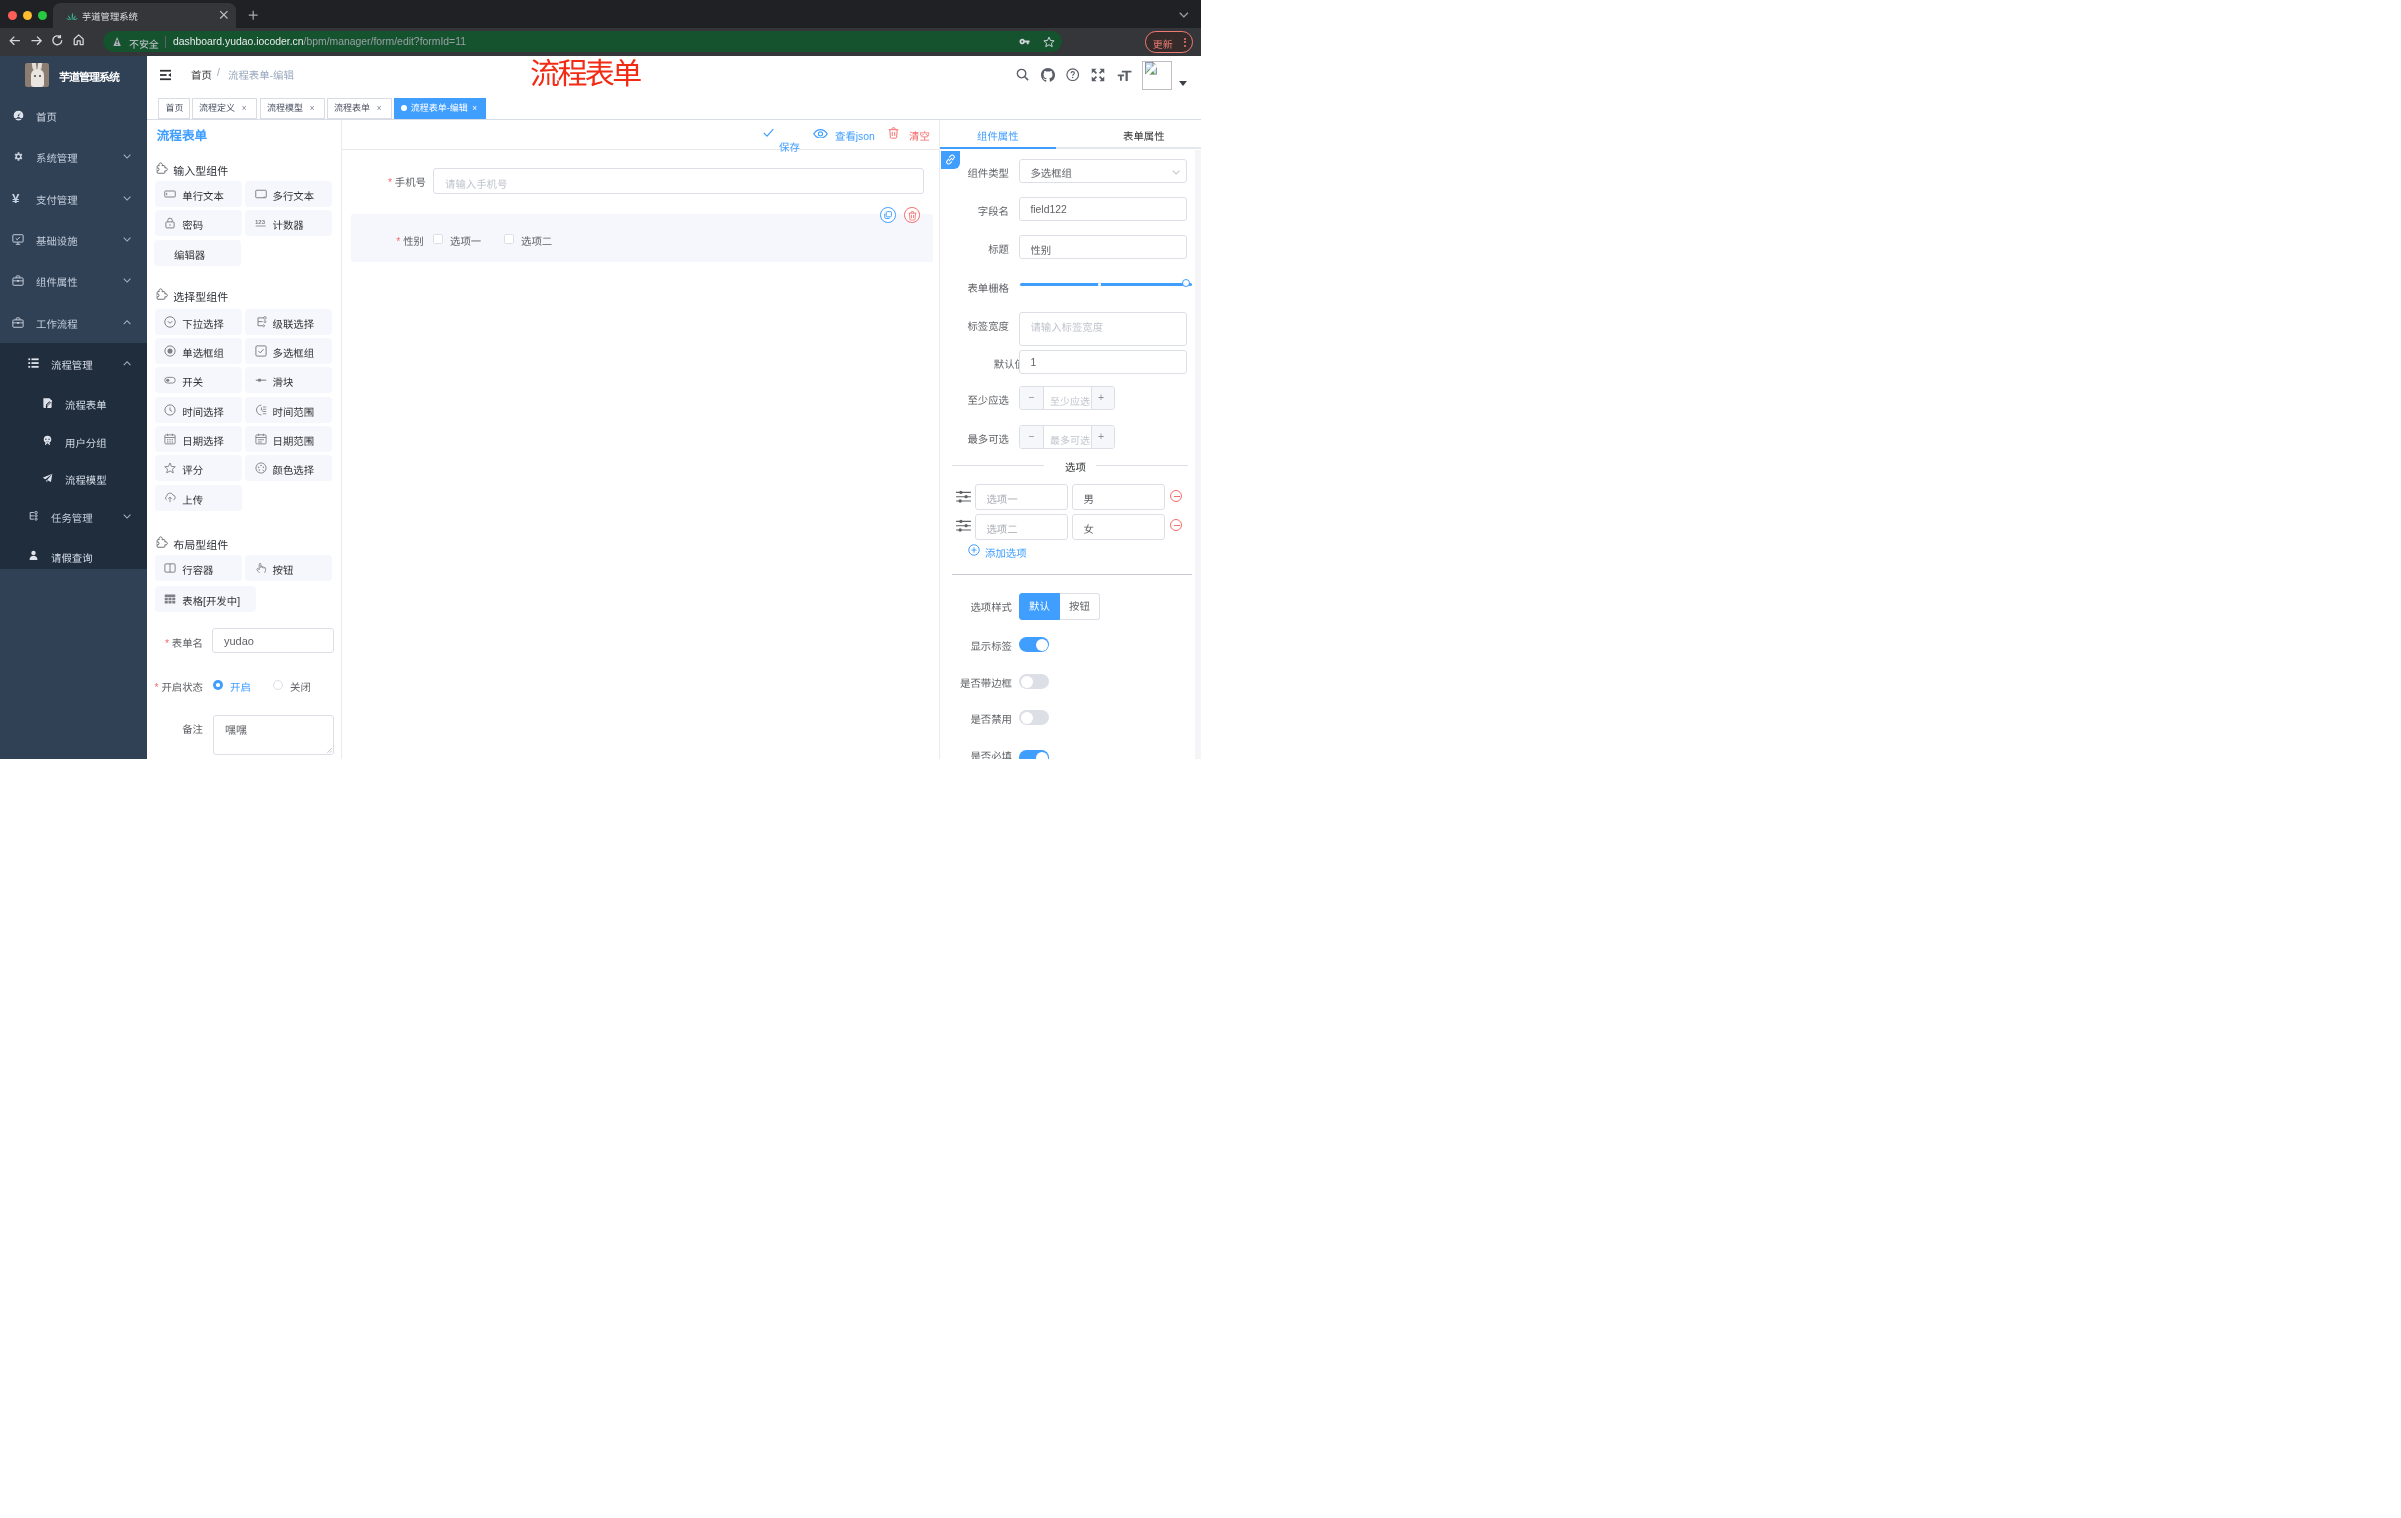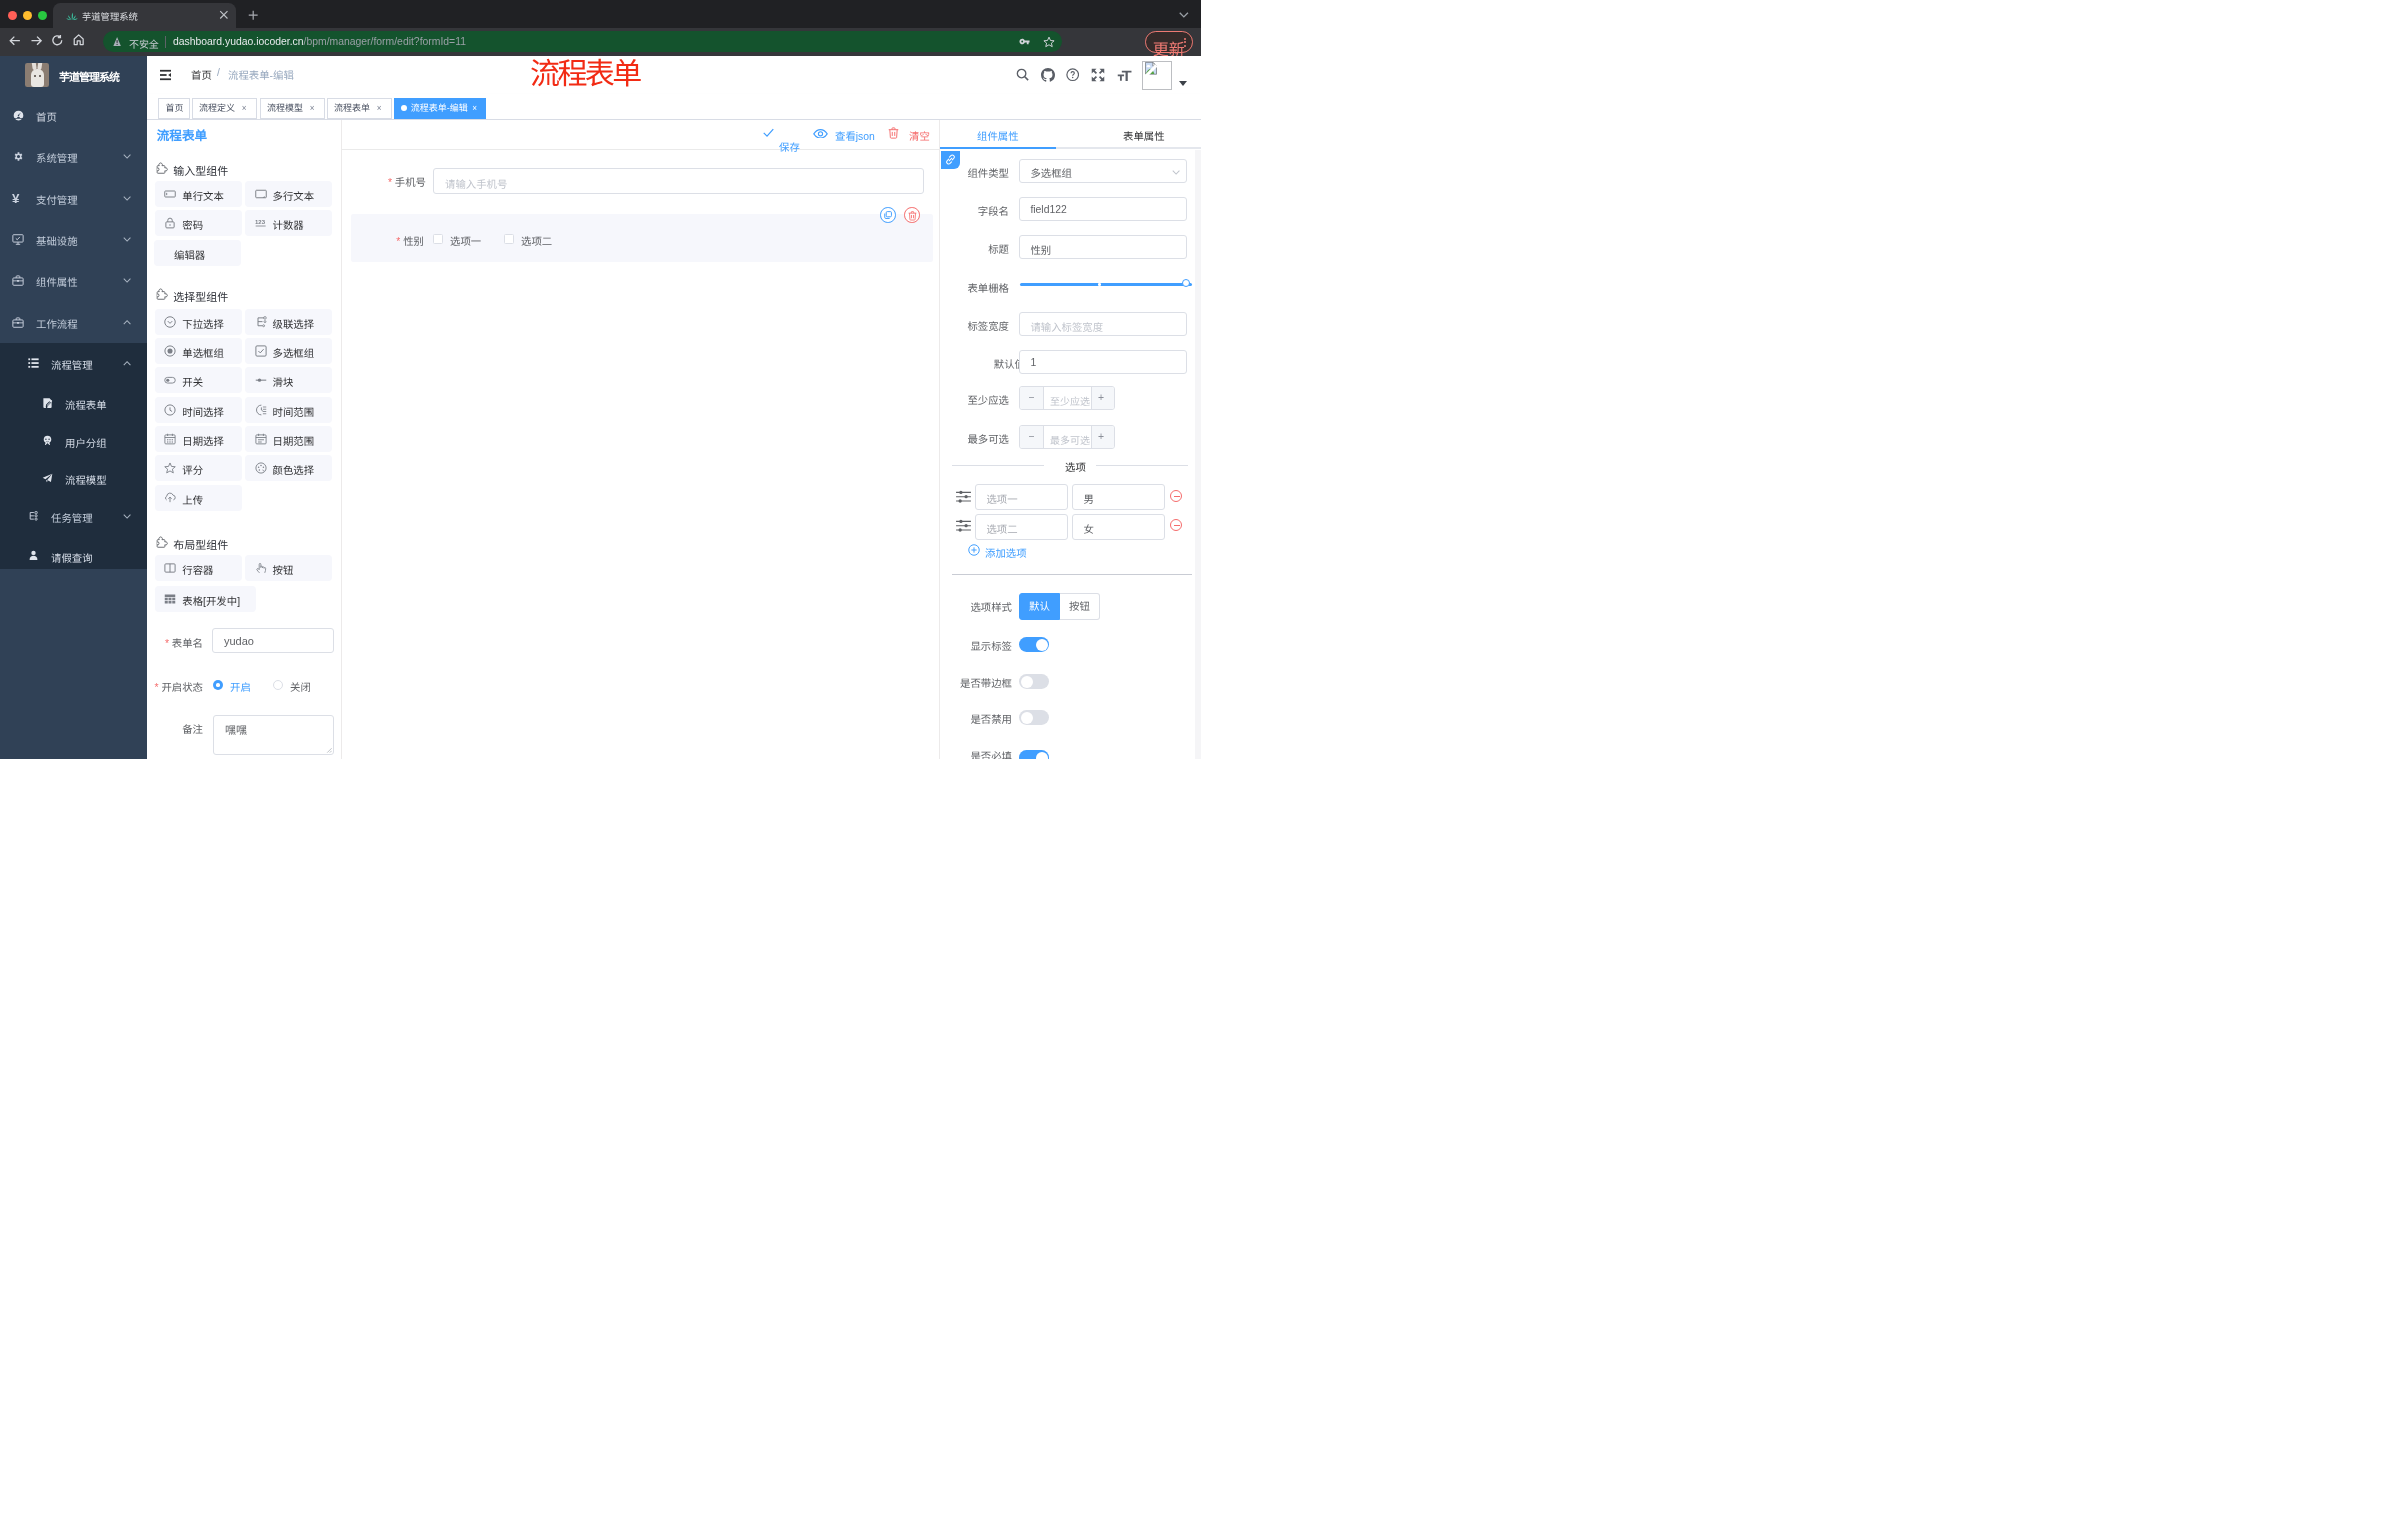--- a/index.html
+++ b/index.html
@@ -120,21 +120,21 @@
         <path d="M15.9 0.6 C16.6 0.8 17.1 1.4 17.2 2.1 L18 6 H6 L6.8 2.1 C6.9 1.4 7.4 0.8 8.1 0.6 L9 1.4 C9.3 1.7 10.5 2 12 2 C13.5 2 14.7 1.7 15 1.4 Z"></path>
         <rect x="1" y="7.4" width="22" height="1.6" rx=".8"></rect>
         <circle cx="7.2" cy="14.8" r="3.2" fill="none" stroke="#202124" stroke-width="1.7"></circle>
         <circle cx="16.8" cy="14.8" r="3.2" fill="none" stroke="#202124" stroke-width="1.7"></circle>
         <path d="M10.4 14 C11.4 13.4 12.6 13.4 13.6 14" fill="none" stroke="#202124" stroke-width="1.5"></path>
       </svg>
     <span class="abs" style="left:24px;top:5.2px;color:#e8eaed;font-size:9.7px">无痕模式</span>
   </div>
 
   <div id="updatechip" class="abs">
-    <span class="abs" style="left:6.7px;top:4.1px;color:#ee7a73;font-size:16px">更新</span>
+    <span class="abs" style="left:6.7px;top:4.1px;color:#ee7a73;font-size:10px">更新</span>
     <div class="abs" style="left:38px;top:5.6px;width:2.2px;height:2.2px;border-radius:50%;background:#ee7a73"></div>
     <div class="abs" style="left:38px;top:9.3px;width:2.2px;height:2.2px;border-radius:50%;background:#ee7a73"></div>
     <div class="abs" style="left:38px;top:13px;width:2.2px;height:2.2px;border-radius:50%;background:#ee7a73"></div>
   </div>
 
 <div id="sidebar" class="abs">
   <div class="abs" style="left:25px;top:6.7px;width:24px;height:24.5px;border-radius:2.2px;background:#8b7d72;overflow:hidden">
     <div class="abs" style="left:6px;top:6px;width:13.4px;height:18.6px;background:#e9e6e2;border-radius:6px 6px 3px 3px"></div>
     <div class="abs" style="left:7.4px;top:-3.7px;width:3.7px;height:11px;background:#e5dfd9;border-radius:2.2px;transform:rotate(-8deg)"></div>
     <div class="abs" style="left:13.4px;top:-3.7px;width:3.7px;height:11px;background:#e5dfd9;border-radius:2.2px;transform:rotate(8deg)"></div>
@@ -586,21 +586,21 @@
   <div class="el-input" style="left:79px;top:115px;width:168px;height:24px">
         <span class="abs" style="left:10.4px;top:5.6px">性别</span>
       </div>
 
   <div class="lbl" style="left:0;top:160px;width:69px">表单栅格</div>
   <div class="abs" style="left:80px;top:163px;width:172px;height:2.7px;border-radius:1.5px;background:#409eff"></div>
   <div class="abs" style="left:158px;top:163px;width:2.7px;height:2.7px;border-radius:50%;background:#fff"></div>
   <div class="abs" style="left:242px;top:159px;width:8.2px;height:8.2px;border-radius:50%;background:#fff;border:1.5px solid #409eff"></div>
 
   <div class="lbl" style="left:0;top:198px;width:69px">标签宽度</div>
-  <div class="el-input" style="left:79px;top:192px;width:168px;height:24px">
+  <div class="el-input" style="left:79px;top:192px;width:168px;height:34px">
         <span class="abs ph" style="left:10.4px;top:5.6px">请输入标签宽度</span>
       </div>
   <div class="lbl" style="left:16px;top:236px;width:69px">默认值</div>
   <div class="el-input" style="left:79px;top:230px;width:168px;height:24px">
         <span class="abs" style="left:10.4px;top:5.6px">1</span>
       </div>
 
   <div class="lbl" style="left:0;top:272px;width:69px">至少应选</div>
   <div class="el-input" style="left:79px;top:266px;width:96px;height:24px">
     <div class="abs" style="left:0;top:0;width:24px;height:22px;background:#f5f7fa;border-right:0.7px solid #dcdfe6;border-radius:2.2px 0 0 2.2px"></div>

